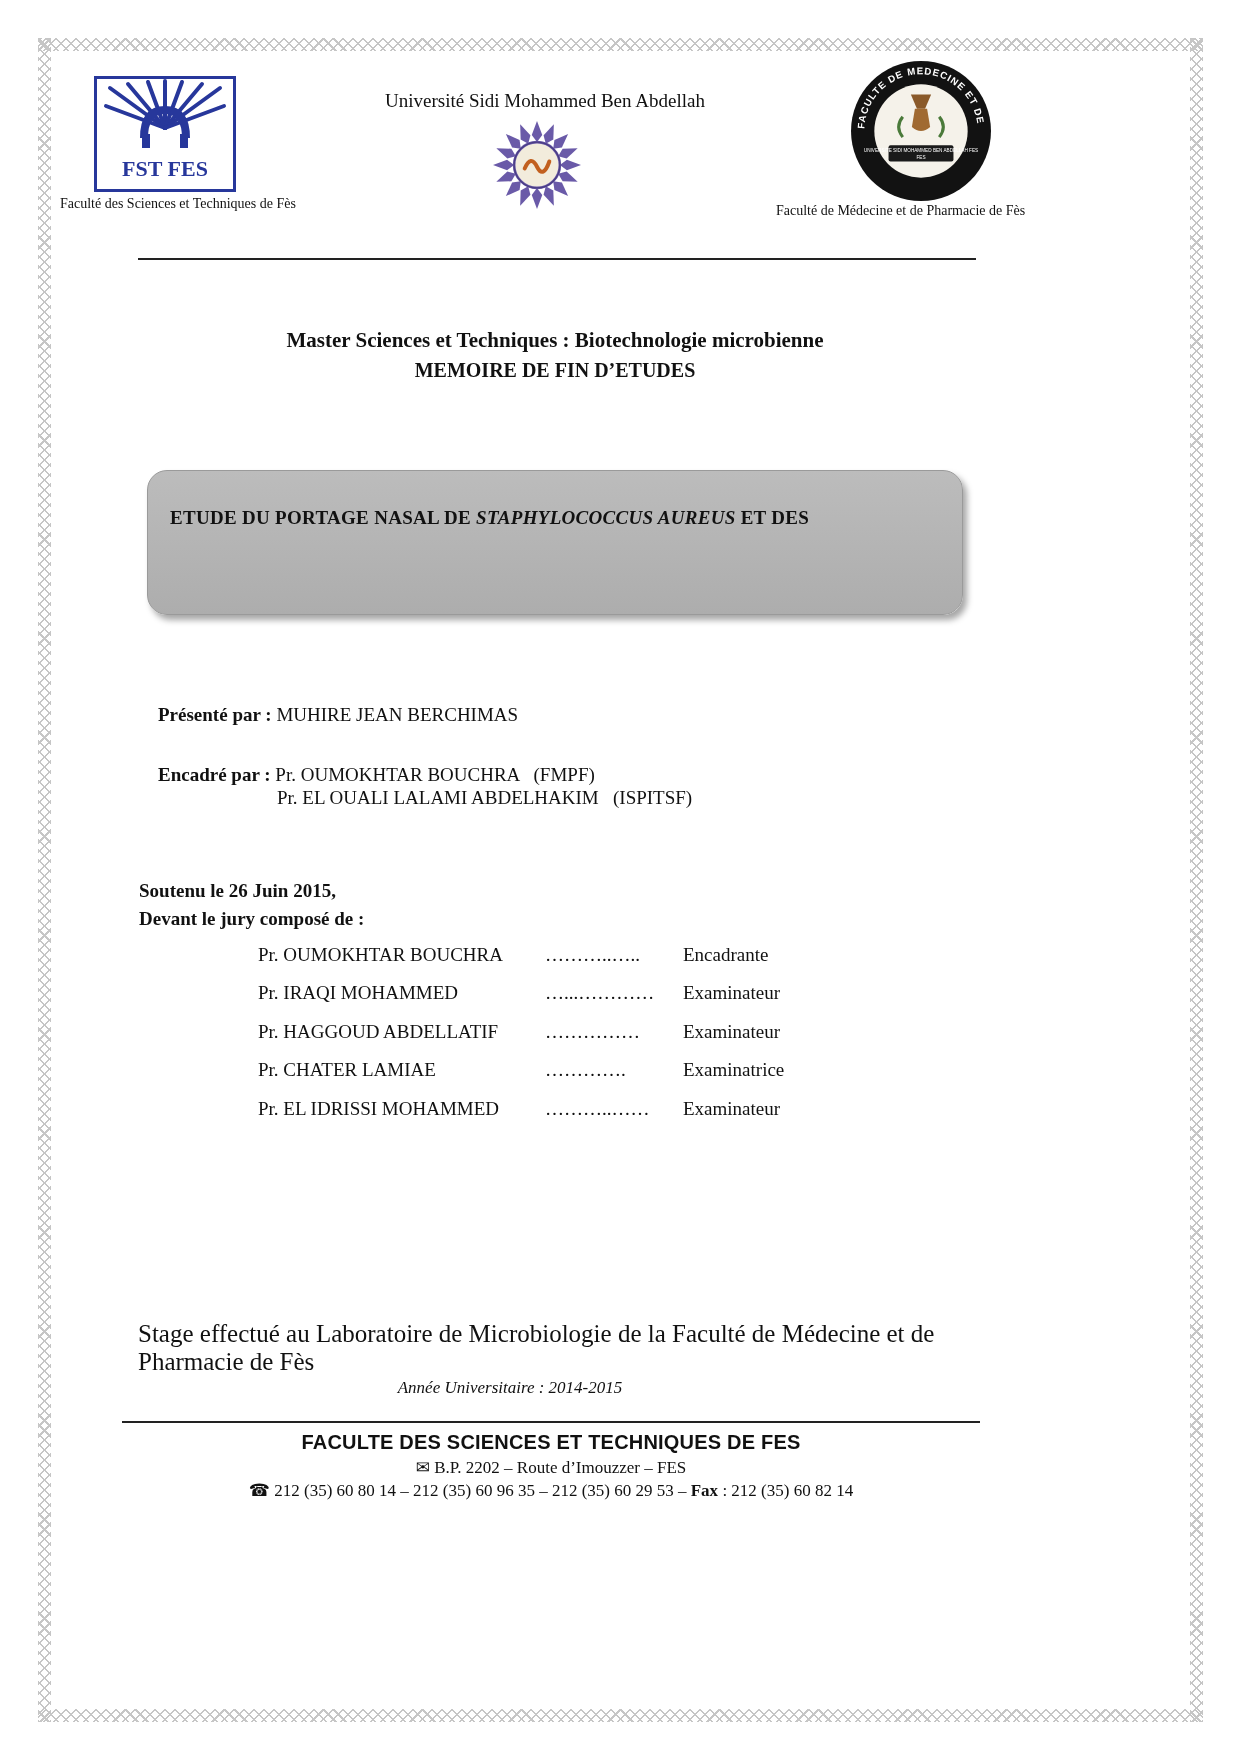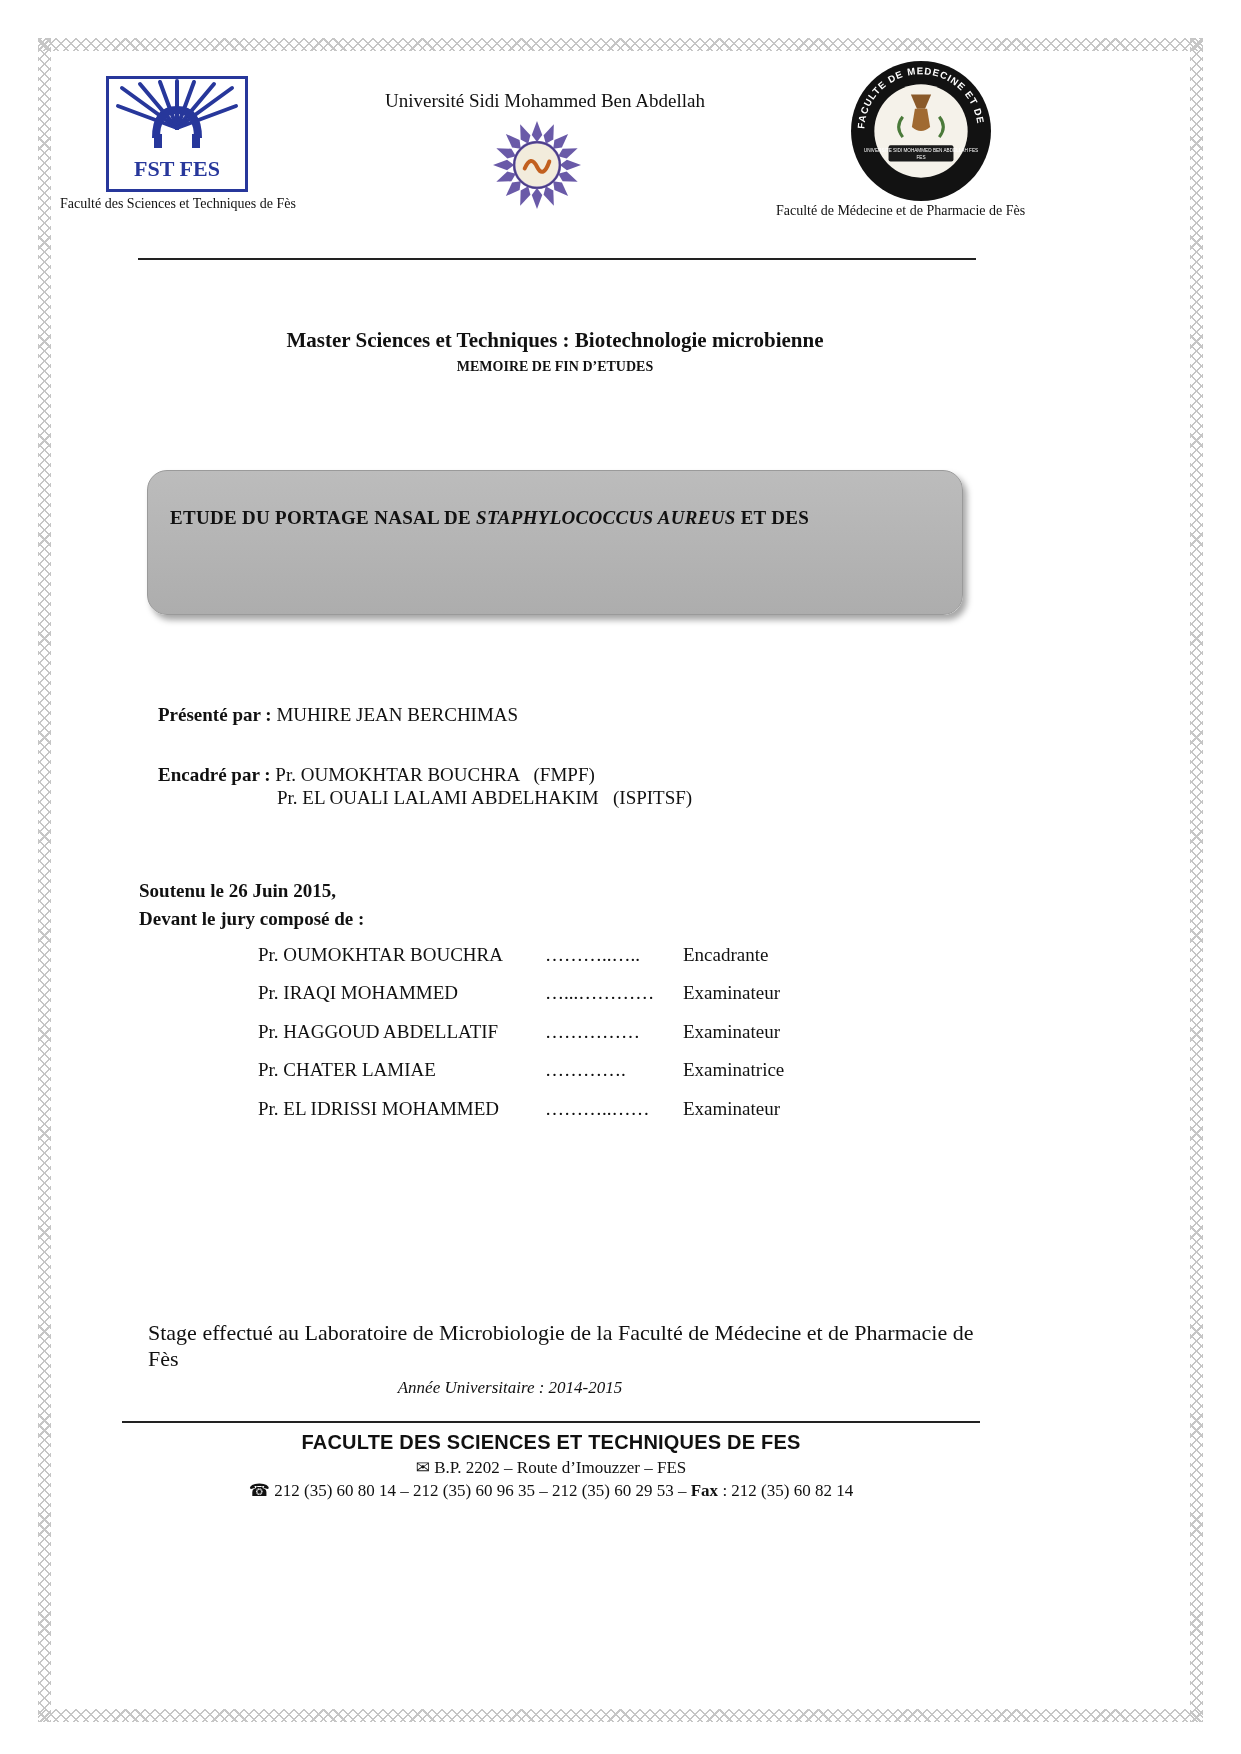--- a/index.html
+++ b/index.html
@@ -23,41 +23,41 @@
 
   .university-title { left:280px; top:90px; width:530px; text-align:center;
     font-size:19px; font-weight:normal; }
   .caption { font-size:14px; }
   .header-rule { left:138px; top:258px; width:838px; height:0;
     border-top:2px solid #222; }
 
   .master-block { left:150px; top:328px; width:810px; text-align:center;
     font-weight:bold; }
   .master-line1 { font-size:21px; }
-  .master-line2 { font-size:14px; margin-top:6px; }
+  .master-line2 { font-size:20px; margin-top:6px; }
 
   .thesis-box { left:147px; top:470px; width:816px; height:145px;
     background:linear-gradient(180deg,#bcbcbc,#adadad);
     border:1px solid #9a9a9a; border-radius:20px;
     box-shadow:4px 5px 6px rgba(0,0,0,0.35);
     box-sizing:border-box; padding:30px 14px 0 22px;
     font-weight:bold; font-size:19px; letter-spacing:0.3px; }
   .thesis-line { height:44px; line-height:34px; }
   .it { font-style:italic; }
 
   .body-line { font-size:19px; white-space:pre-wrap; }
   .b { font-weight:bold; }
 
   .jury { left:258px; top:944px; width:580px; }
   .jury-row { display:flex; align-items:baseline; height:38.4px; font-size:19px; }
   .jury-name { width:287px; }
   .jury-dots { width:138px; overflow:hidden; white-space:nowrap; }
   .jury-role { flex:1; }
 
-  .stage-line { left:148px; top:1320px; width:860px; font-size:22px; }
+  .stage-line { left:138px; top:1320px; width:860px; font-size:25px; }
   .annee-line { left:90px; top:1378px; width:840px; text-align:center;
     font-style:italic; font-size:17px; }
 
   .footer-rule { left:122px; top:1421px; width:858px; height:0;
     border-top:2px solid #222; }
   .footer-center { text-align:center; }
   .footer-faculty { left:122px; top:1431px; width:858px; font-weight:bold;
     font-size:20px; font-family:"Liberation Sans",sans-serif; letter-spacing:0.2px; }
   .footer-address { left:122px; top:1457px; width:858px; font-size:17px; }
   .footer-phones  { left:122px; top:1480px; width:858px; font-size:17px; }
@@ -66,21 +66,21 @@
 </head>
 <body>
 
 <div class="page">
 
   <div class="frame-strip frame-top"></div>
   <div class="frame-strip frame-bottom"></div>
   <div class="frame-strip frame-left"></div>
   <div class="frame-strip frame-right"></div>
 
-  <div class="abs" style="left:106px; top:76px; width:128px; height:116px;">
+  <div class="abs" style="left:94px; top:76px; width:128px; height:116px;">
     <svg width="142" height="116" viewBox="0 0 142 116">
       <rect x="1.5" y="1.5" width="139" height="113" fill="#ffffff" stroke="#27379b" stroke-width="3"></rect>
       <g stroke="#27379b" stroke-width="4" stroke-linecap="round">
         <line x1="71" y1="52" x2="16" y2="12"></line>
         <line x1="71" y1="52" x2="34" y2="8"></line>
         <line x1="71" y1="52" x2="54" y2="6"></line>
         <line x1="71" y1="52" x2="71" y2="5"></line>
         <line x1="71" y1="52" x2="88" y2="6"></line>
         <line x1="71" y1="52" x2="108" y2="8"></line>
         <line x1="71" y1="52" x2="126" y2="12"></line>

